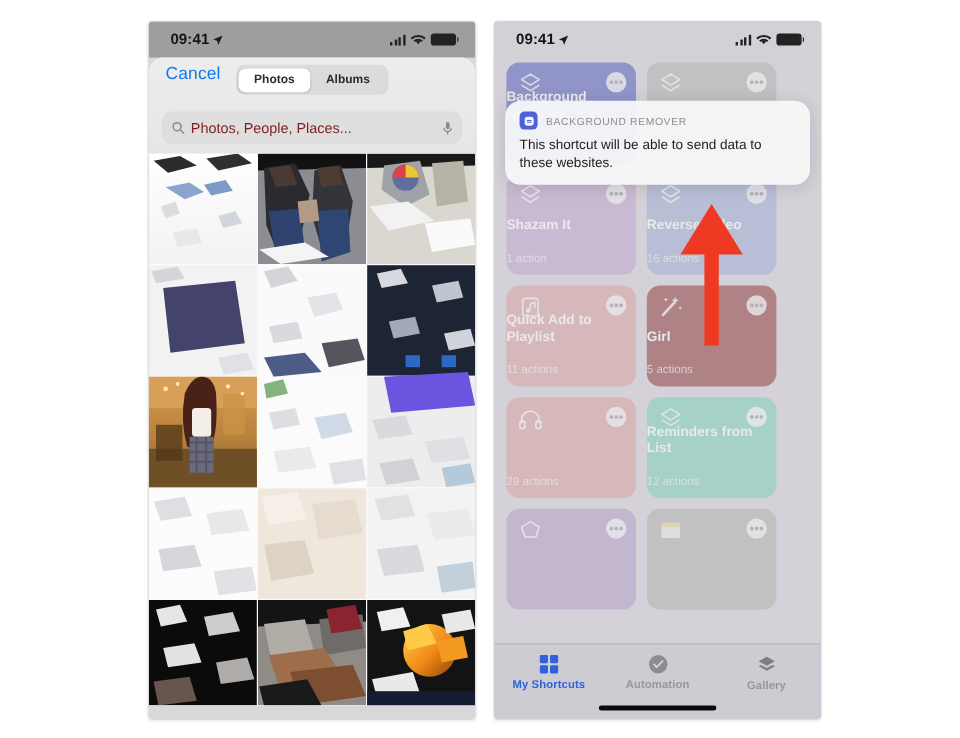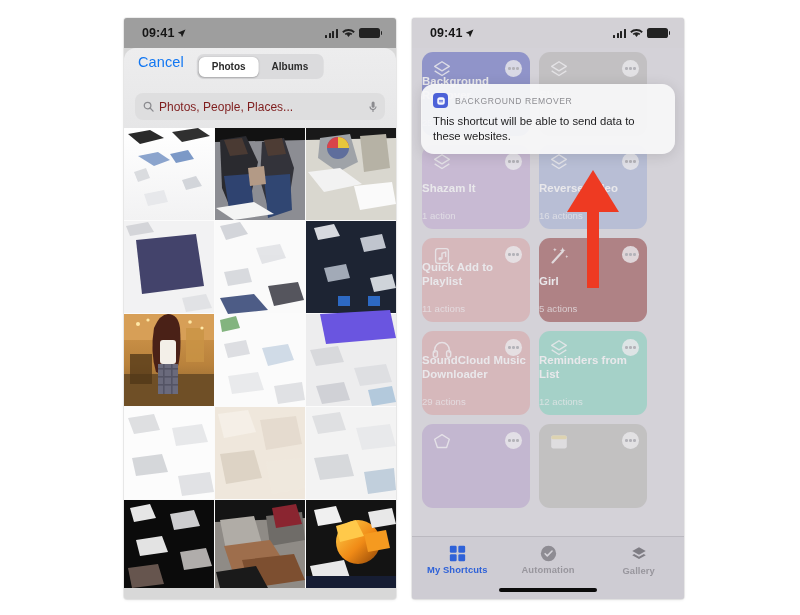--- a/index.html
+++ b/index.html
@@ -522,21 +522,20 @@
           <svg class="sc-ico" viewBox="0 0 24 24">
             <path d="M4 16v-3a8 8 0 0 1 16 0v3" fill="none" stroke="#fff" stroke-width="1.6"></path>
             <rect x="2.5" y="14" width="4.5" height="7" rx="2.2" fill="none" stroke="#fff" stroke-width="1.6"></rect>
             <rect x="17" y="14" width="4.5" height="7" rx="2.2" fill="none" stroke="#fff" stroke-width="1.6"></rect>
           </svg>
           <span class="sc-more">
               <i></i>
               <i></i>
               <i></i>
             </span>
-          <span class="sc-name">SoundCloud Music Downloader</span>
           <span class="sc-sub">29 actions</span>
         </div>
 
         <div class="sc-card" style="background:#69ccb2">
           <svg class="sc-ico" viewBox="0 0 24 24">
             <path d="M12 3 4 8l8 5 8-5z" fill="none" stroke="#fff" stroke-width="1.5" stroke-linejoin="round"></path>
             <path d="M4 13l8 5 8-5" fill="none" stroke="#fff" stroke-width="1.5" stroke-linejoin="round"></path>
           </svg>
           <span class="sc-more">
               <i></i>

